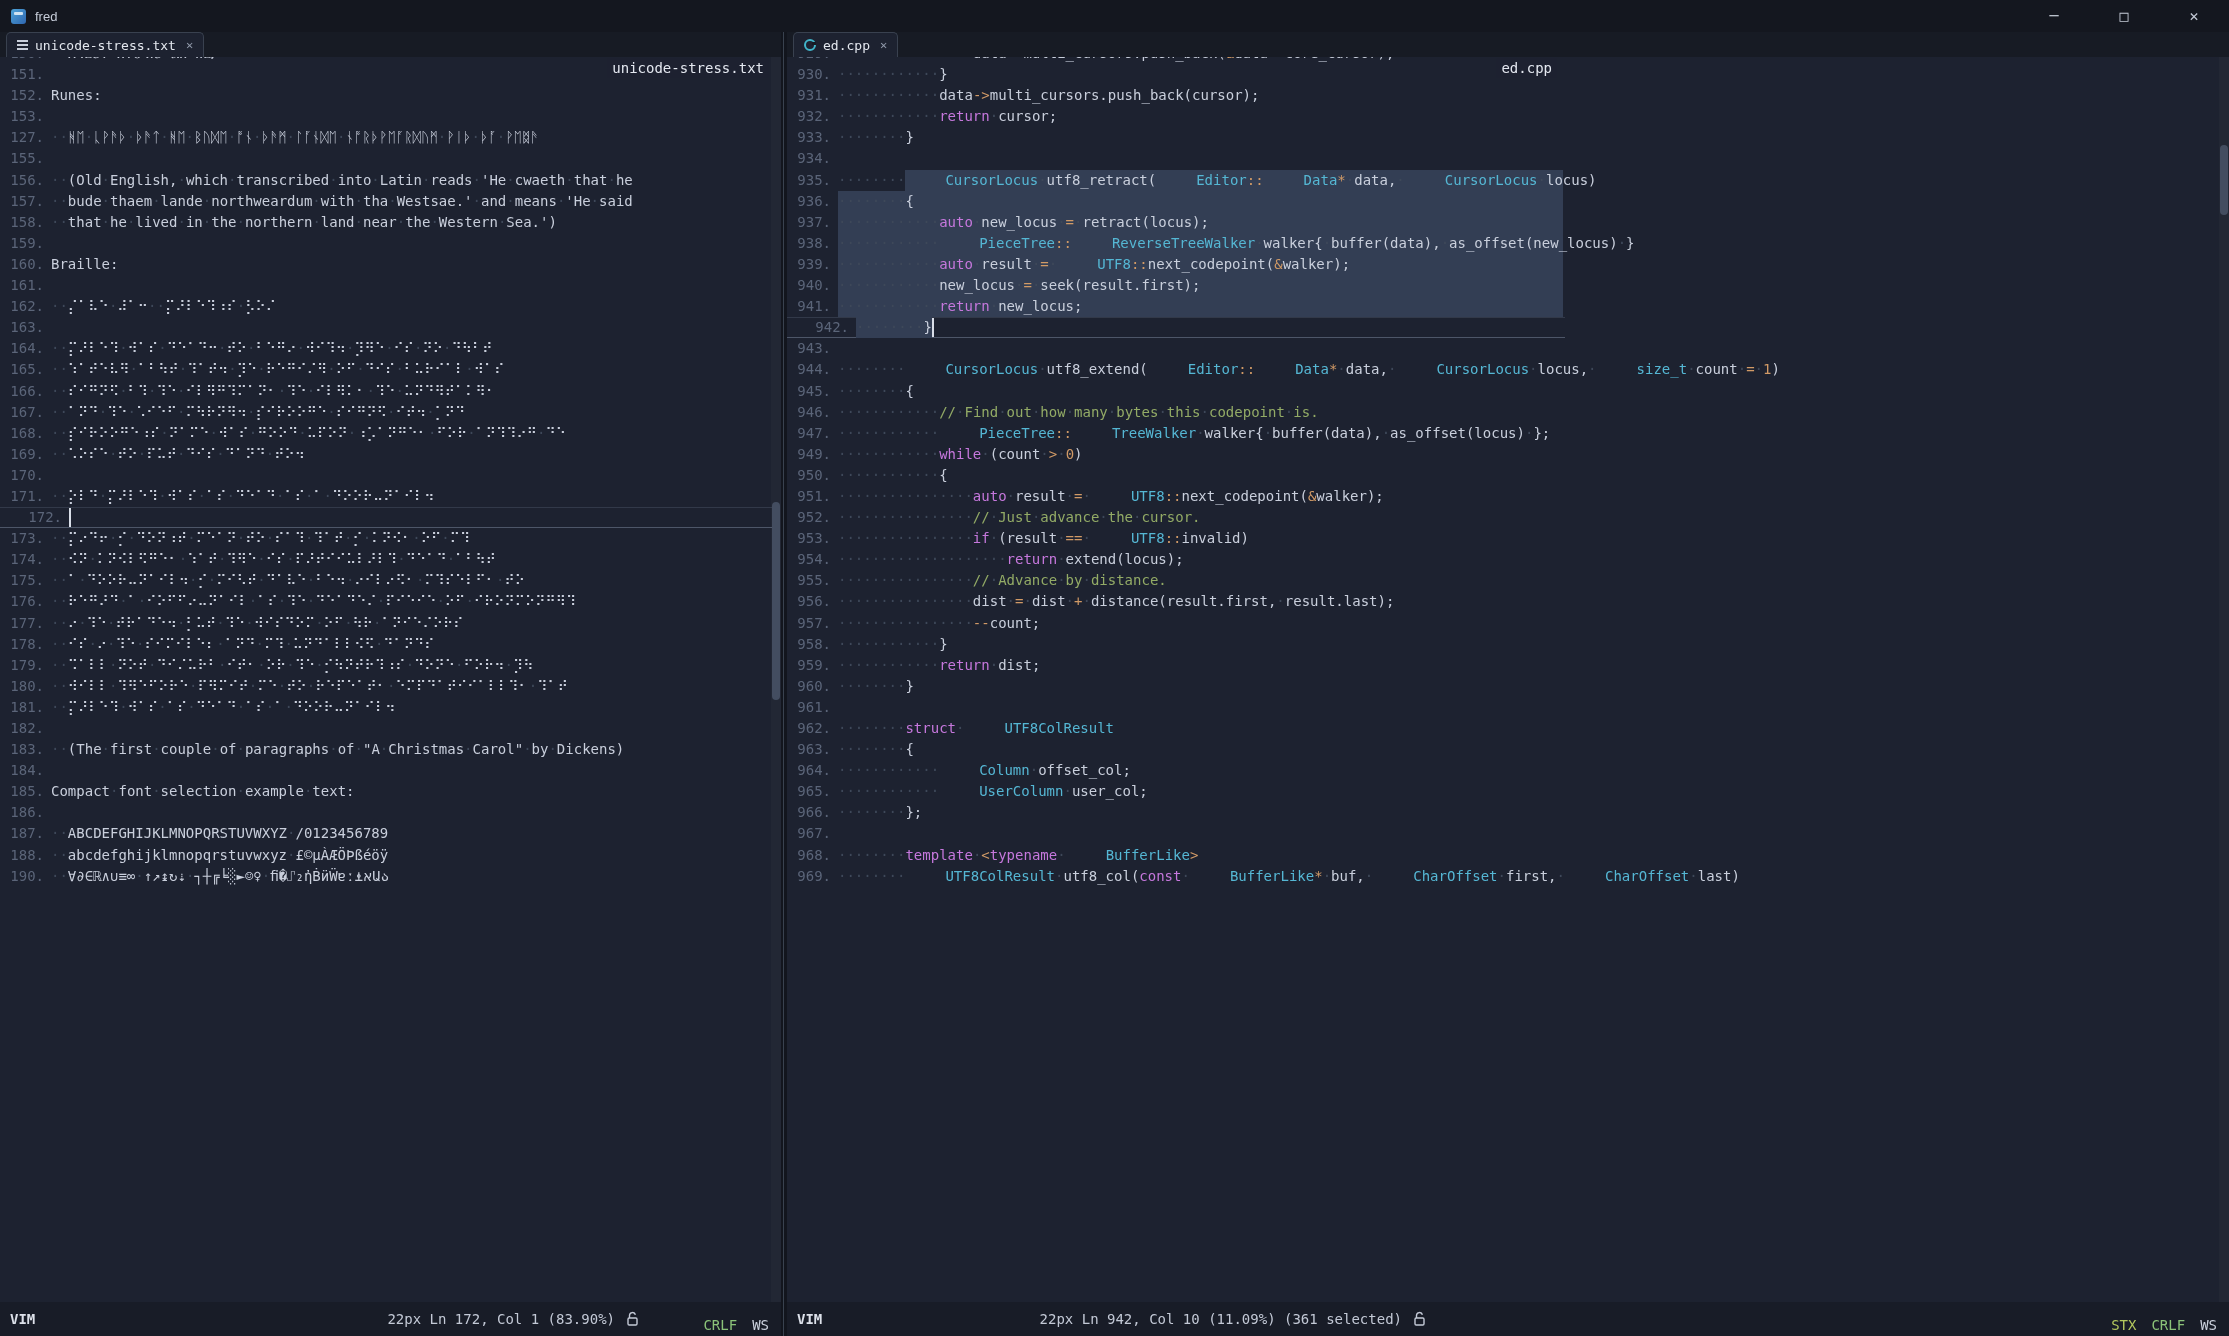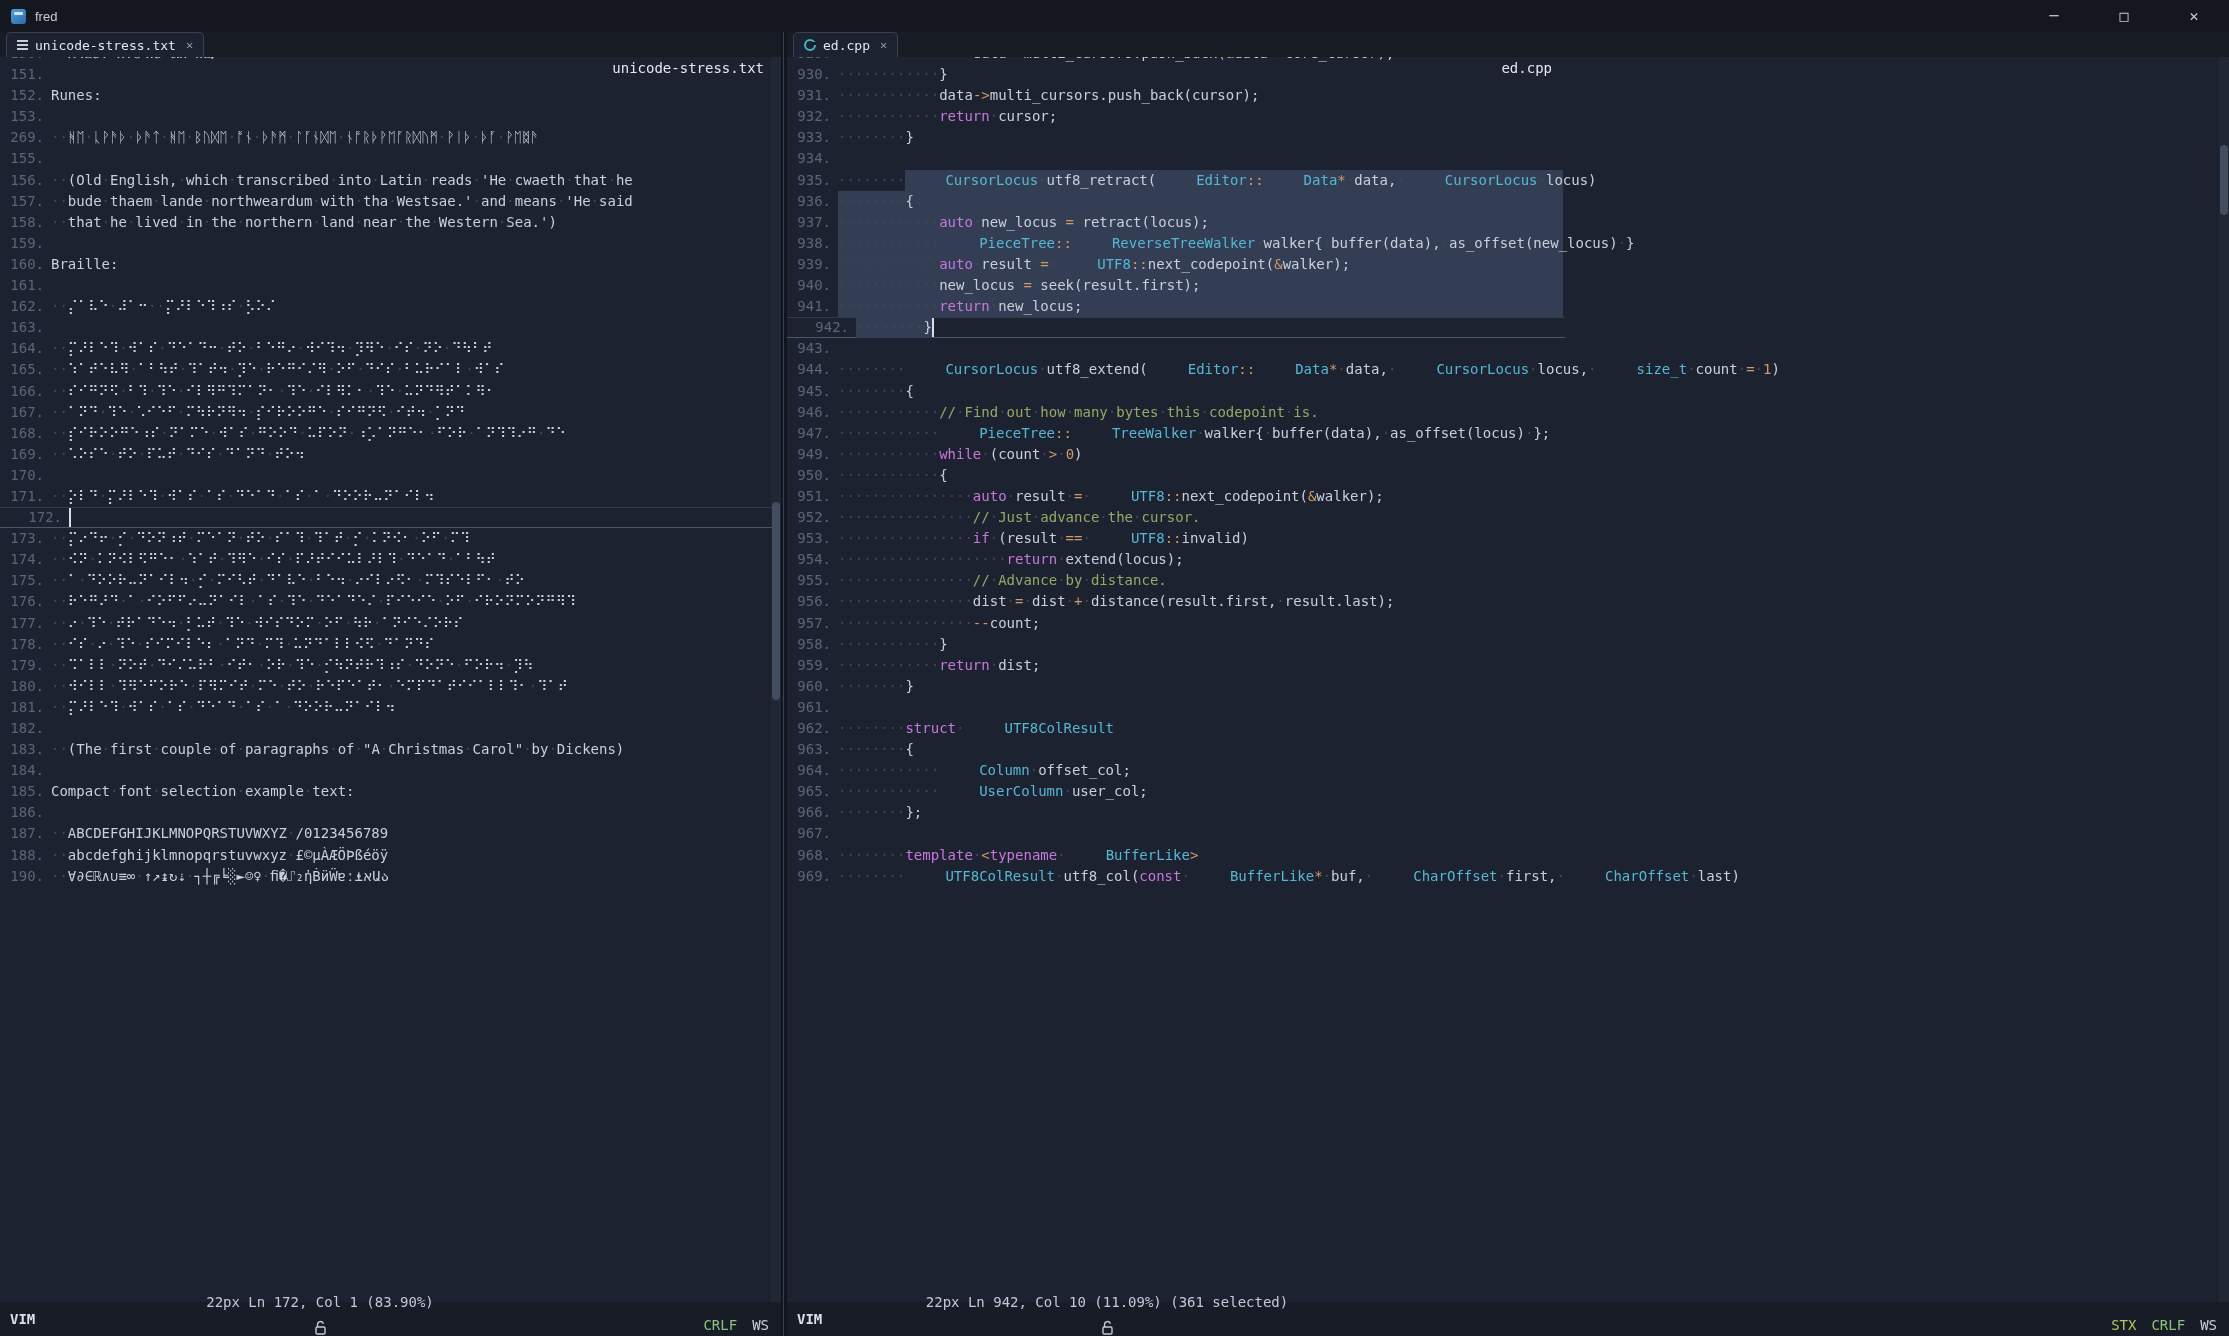--- a/index.html
+++ b/index.html
@@ -63,21 +63,21 @@
   .scrollbar { position:absolute; top:0; bottom:0; right:0; width:10px; z-index:6;
     background:rgba(255,255,255,0.025); }
   .scroll-thumb { position:absolute; left:1px; width:8px; border-radius:4px; background:#434d60; }
   .thumb-left  { top:445px; height:198px; }
   .thumb-right { top:88px;  height:70px;  }
   
   .statusbar { height:34px; flex:none; background:#181c27; position:relative; font-size:14px; }
   .mode { position:absolute; left:10px; top:0; bottom:0; display:flex; align-items:center;
     font-weight:bold; color:#dde1ea; }
   .mid { position:absolute; left:0; top:0; bottom:0; width:640px;
-    display:flex; align-items:center; justify-content:flex-end; gap:10px;flex-direction:column; }
+    display:flex; align-items:center; justify-content:flex-end; gap:10px; }
   .info { color:#c3c9d6; }
   .lock { flex:none; display:flex; align-items:center; }
   .flags { position:absolute; right:12px; top:12px; bottom:0; display:flex; align-items:center; gap:15px; }
   .flag-green { color:#8bc379; }
   .flag-lime  { color:#b3c75e; }
   .flag-plain { color:#ccd2de; }
 </style>
 </head>
 <body>
 
@@ -115,21 +115,21 @@
             </div>
             <div class="row">
               <span class="gutter">152.</span>
               <span class="body"><span>Runes:</span></span>
             </div>
             <div class="row">
               <span class="gutter">153.</span>
               <span class="body"></span>
             </div>
             <div class="row">
-              <span class="gutter">269.</span>
+              <span class="gutter">127.</span>
               <span class="body"><span class="ws">··</span><span>ᚻᛖ</span><span class="ws">·</span><span>ᚳᚹᚫᚦ</span><span class="ws">·</span><span>ᚦᚫᛏ</span><span class="ws">·</span><span>ᚻᛖ</span><span class="ws">·</span><span>ᛒᚢᛞᛖ</span><span class="ws">·</span><span>ᚩᚾ</span><span class="ws">·</span><span>ᚦᚫᛗ</span><span class="ws">·</span><span>ᛚᚪᚾᛞᛖ</span><span class="ws">·</span><span>ᚾᚩᚱᚦᚹᛖᚪᚱᛞᚢᛗ</span><span class="ws">·</span><span>ᚹᛁᚦ</span><span class="ws">·</span><span>ᚦᚪ</span><span class="ws">·</span><span>ᚹᛖᛥᚫ</span></span>
             </div>
             <div class="row">
               <span class="gutter">155.</span>
               <span class="body"></span>
             </div>
             <div class="row">
               <span class="gutter">156.</span>
               <span class="body"><span class="ws">··</span><span>(Old</span><span class="ws">·</span><span>English,</span><span class="ws">·</span><span>which</span><span class="ws">·</span><span>transcribed</span><span class="ws">·</span><span>into</span><span class="ws">·</span><span>Latin</span><span class="ws">·</span><span>reads</span><span class="ws">·</span><span>'He</span><span class="ws">·</span><span>cwaeth</span><span class="ws">·</span><span>that</span><span class="ws">·</span><span>he</span></span>
             </div>

